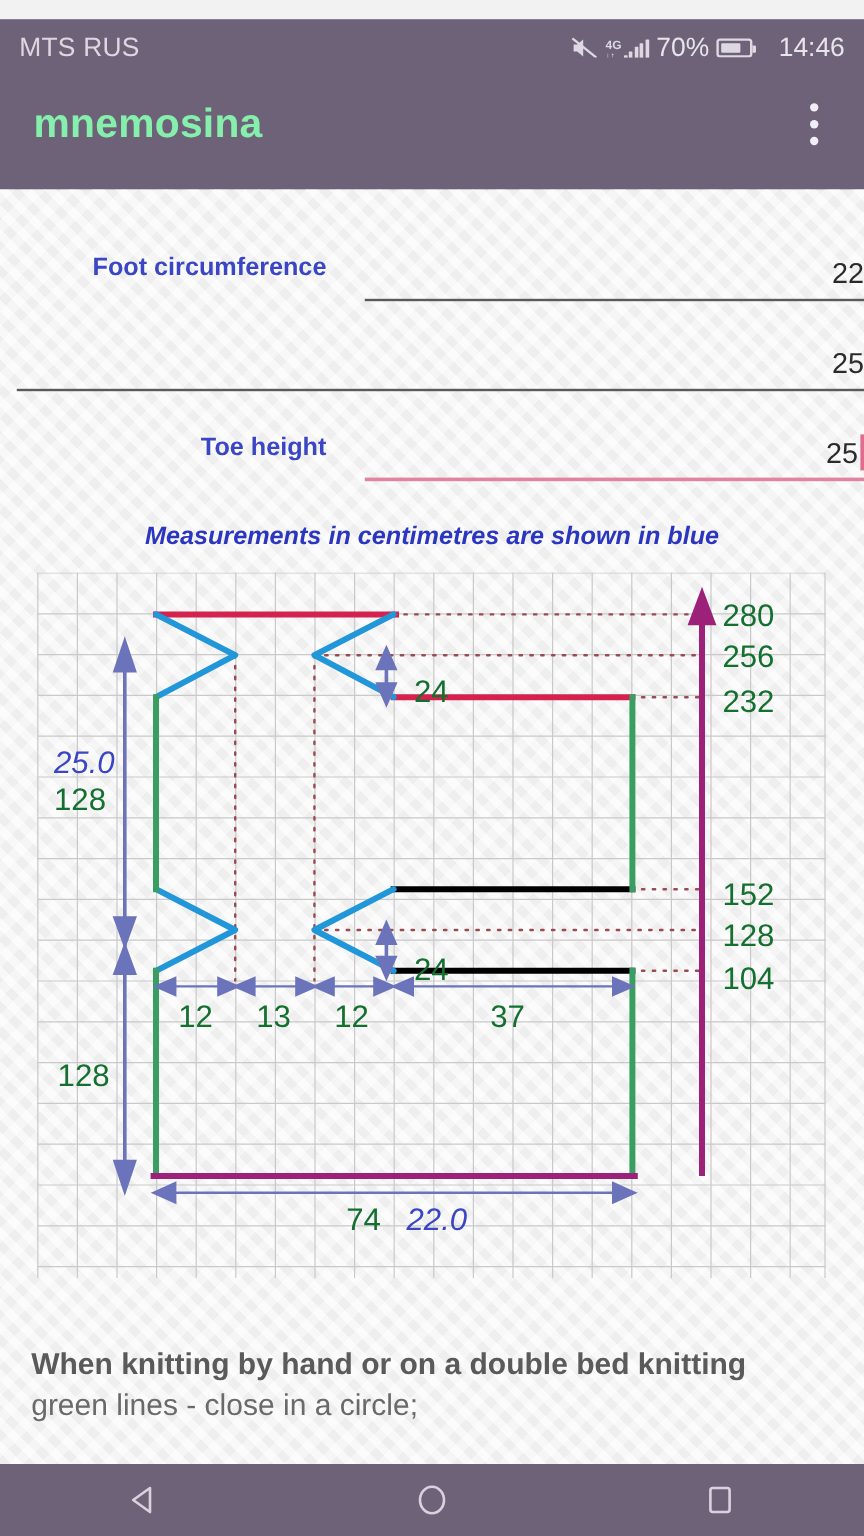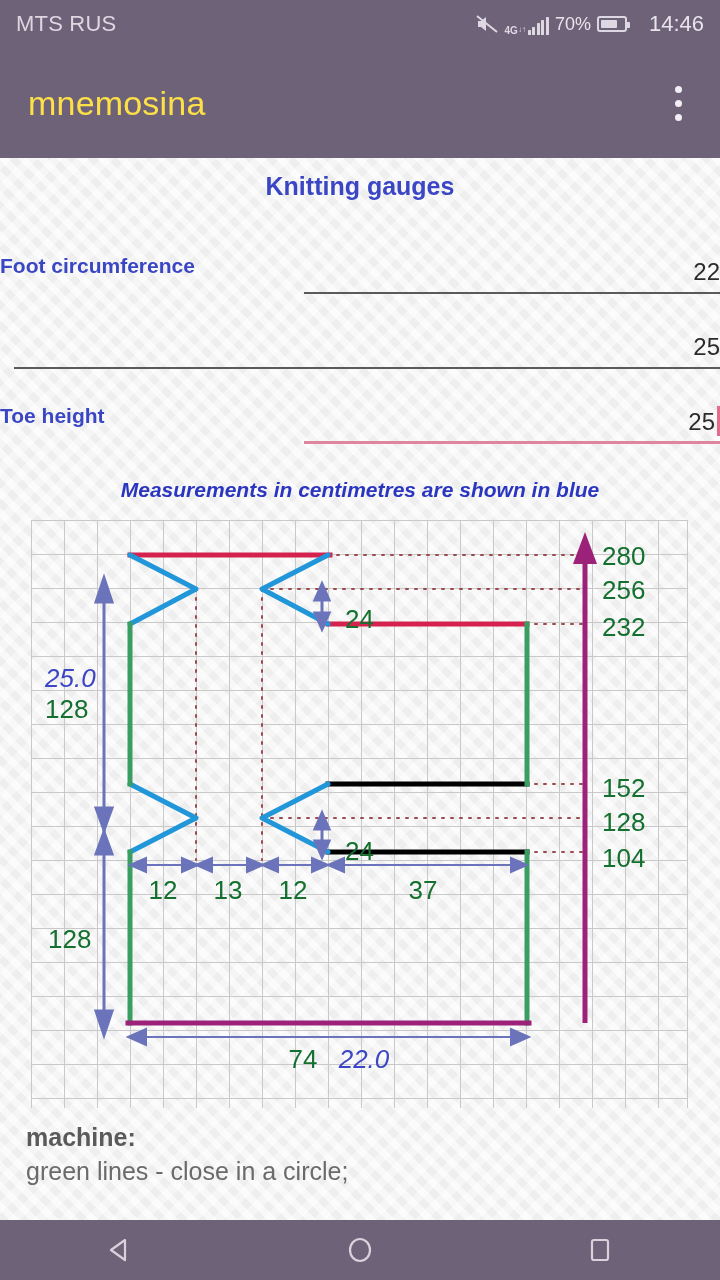--- a/index.html
+++ b/index.html
@@ -6,50 +6,50 @@
   html, body {
     width: 720px; height: 1280px;
     font-family: "Liberation Sans", sans-serif;
     background: #f2f2f2;
     overflow: hidden;
   }
   #screen { position: relative; width: 720px; height: 1280px; overflow: hidden; }
 
   
   .statusbar {
-    position: absolute; left: 0; top: 0; width: 720px; height: 48px;
+    position: absolute; left: 0; top: 16px; width: 720px; height: 48px;
     background: #6d6278; color: #e8e4ec;
     display: flex; align-items: center; padding: 0 16px;
   }
   .carrier { font-size: 22px; letter-spacing: .2px; color: #ddd7e2; }
   .status-right {
     margin-left: auto; display: flex; align-items: center; gap: 6px;
   }
   .mute-ic { width: 24px; height: 20px; position: relative; }
   .mute-ic svg { display: block; }
   .net-ic { display: flex; align-items: flex-end; gap: 1px; height: 22px; }
   .g4 { font-size: 10px; line-height: 9px; font-weight: bold; color: #ded8e3;
-        display:flex; flex-direction:row; align-items:flex-start; margin-right:1px;}
+        display:flex; flex-direction:column; align-items:flex-start; margin-right:1px;}
   .g4 span:last-child { font-size: 8px; line-height: 8px; }
   .bars { display: flex; align-items: flex-end; gap: 1.5px; height: 18px; }
   .bars i { display:block; width: 3px; background: #ded8e3; border-radius: .5px; }
-  .pct { font-size: 18px; color: #e8e4ec; }
+  .pct { font-size: 22px; color: #e8e4ec; }
   .batt { width: 30px; height: 16px; border: 2px solid #ded8e3; border-radius: 3px;
           position: relative; display:flex; align-items:center; }
   .batt::after { content:""; position:absolute; right:-5px; top:4px; width:3px; height:6px;
                  background:#ded8e3; border-radius:0 1px 1px 0; }
   .batt i { display:block; height: 8px; width: 60%; background: #ded8e3; margin-left:2px; border-radius:1px;}
   .clock { font-size: 22px; color: #e8e4ec; margin-left: 16px; }
 
   
   .appbar {
     position: absolute; left: 0; top: 48px; width: 720px; height: 110px;
     background: #6d6278; display: flex; align-items: center; padding: 0 28px;
   }
-  .app-title { color: #fde047; font-size: 34px; font-weight: 400; letter-spacing: .2px; }
+  .app-title { color: #86efac; font-size: 34px; font-weight: 700; letter-spacing: .2px; }
   .kebab { margin-left: auto; display: flex; flex-direction: column; gap: 7px;
            padding: 12px 10px; cursor: pointer; }
   .kebab i { display:block; width: 7px; height: 7px; border-radius: 50%; background: #f2eef5; }
 
   
   .content {
     position: absolute; left: 0; top: 158px; width: 720px; height: 1062px;
     background:
       repeating-linear-gradient(45deg, rgba(0,0,0,0.012) 0 7px, rgba(255,255,255,0.5) 7px 14px),
       repeating-linear-gradient(-45deg, rgba(0,0,0,0.010) 0 9px, rgba(255,255,255,0.4) 9px 18px),
@@ -58,21 +58,21 @@
   }
 
   .section-title {
     text-align: center; color: #3a46c4; font-size: 25px; font-weight: 700;
     margin-top: 14px;
   }
 
   .form { margin-top: 18px; }
   .field { display: flex; align-items: flex-end; height: 75px; padding: 0 0 0 0; }
   .field-label {
-    color: #3a46c4; font-size: 21px; font-weight: 700; 
+    color: #3a46c4; font-size: 21px; font-weight: 700; text-align: right;
     width: 290px; padding-right: 18px; padding-bottom: 16px;
   }
   .field-input {
     flex: 1; position: relative; height: 52px; margin-right: 0px;
   }
   .field-value {
     position:absolute; left: 0; right: 0; bottom: 8px; text-align: right;
     font-size: 24px; color: #2b2b2b;
   }
   .field-underline {
@@ -147,21 +147,20 @@
     <div class="app-title">mnemosina</div>
     <div class="kebab">
       <i></i>
         <i></i>
         <i></i>
     </div>
   </div>
 
   <div class="content">
 
-    <div class="section-title">Knitting gauges</div>
 
     <div class="form">
 
       <div class="field">
         <div class="field-label">Foot circumference</div>
         <div class="field-input">
           <div class="field-value">22</div>
           <div class="field-underline"></div>
         </div>
       </div>
@@ -355,21 +354,21 @@
           <text x="303" y="548" fill="#14702f">74</text>
           <text x="364" y="548" fill="#3a46c4" font-style="italic">22.0</text>
         </g>
 
       </svg>
     </div>
 
   </div>
 
   <div class="bottom-text">
-    <div>machine:</div>
+    <div>When knitting by hand or on a double bed knitting</div>
     <div class="l2">green lines - close in a circle;</div>
   </div>
 
   <div class="navbar">
     <div class="navbtn">
       <svg width="30" height="30" viewBox="0 0 30 30">
         <polygon points="20,5 6,15 20,25" fill="none" stroke="#d8d2dd" stroke-width="2.2" stroke-linejoin="round"></polygon>
       </svg>
     </div>
     <div class="navbtn">

